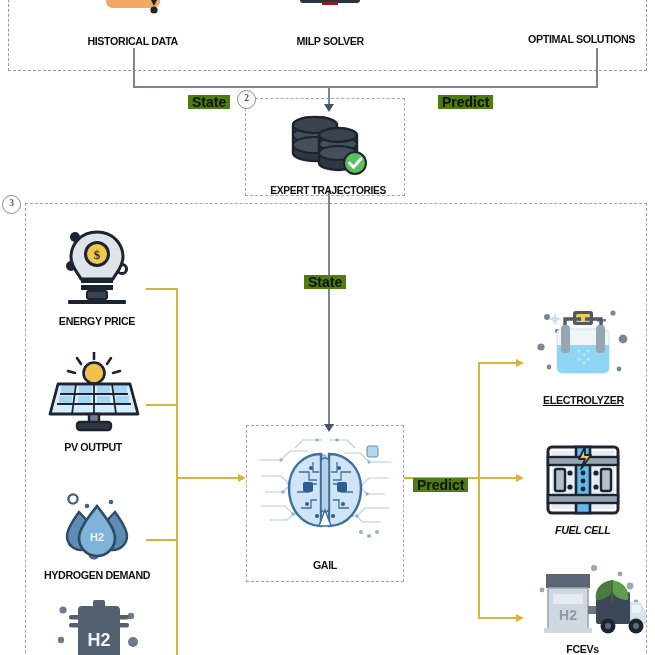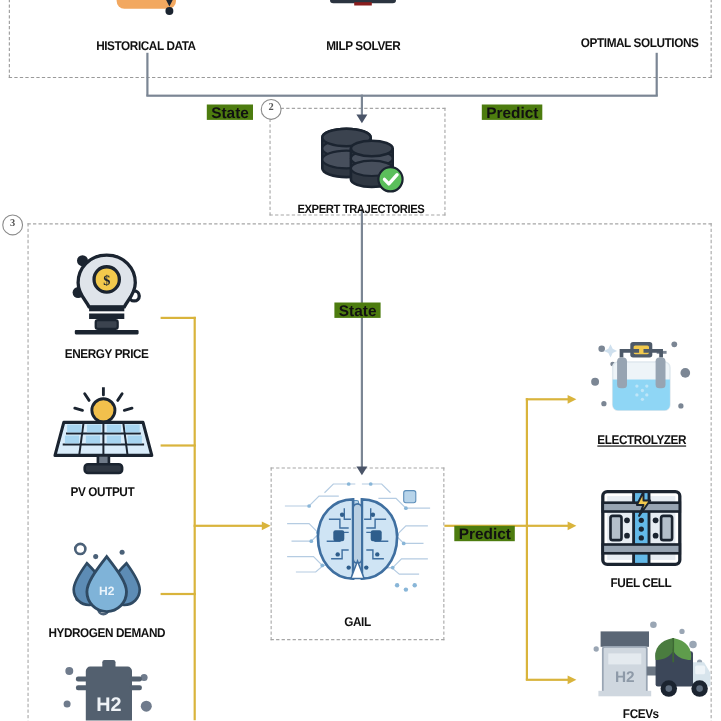--- a/index.html
+++ b/index.html
@@ -363,21 +363,21 @@
           <circle cx="44" cy="54" r="1.5"></circle>
             <circle cx="53" cy="46" r="1.5"></circle>
           <circle cx="49" cy="58" r="1.5"></circle>
             <circle cx="53" cy="54" r="1.5"></circle>
         </g>
       </svg>
     </span>
     <span class="cap">ELECTROLYZER</span>
   </div>
 
-  <div class="node" style="left:534px;top:443px;width:98px;">
+  <div class="node" style="left:534px;top:443px;width:98px;font-style:italic;">
     <span class="icn">
       <svg width="86" height="74" viewBox="0 0 86 74">
         <rect x="8" y="4" width="70" height="66" rx="4" fill="none" stroke="#1b2430" stroke-width="3"></rect>
         <rect x="12" y="8" width="62" height="58" fill="#e6ecf2"></rect>
         <rect x="36" y="4" width="14" height="66" fill="#63b9e8"></rect>
         <rect x="36" y="4" width="14" height="66" fill="none" stroke="#1b2430" stroke-width="2.6"></rect>
         <rect x="8" y="14" width="70" height="8" fill="#97a4b2" stroke="#1b2430" stroke-width="2.4"></rect>
         <rect x="8" y="52" width="70" height="8" fill="#97a4b2" stroke="#1b2430" stroke-width="2.4"></rect>
         <rect x="15" y="26" width="10" height="22" rx="2" fill="#b4bfca" stroke="#1b2430" stroke-width="2.4"></rect>
         <rect x="61" y="26" width="10" height="22" rx="2" fill="#b4bfca" stroke="#1b2430" stroke-width="2.4"></rect>

